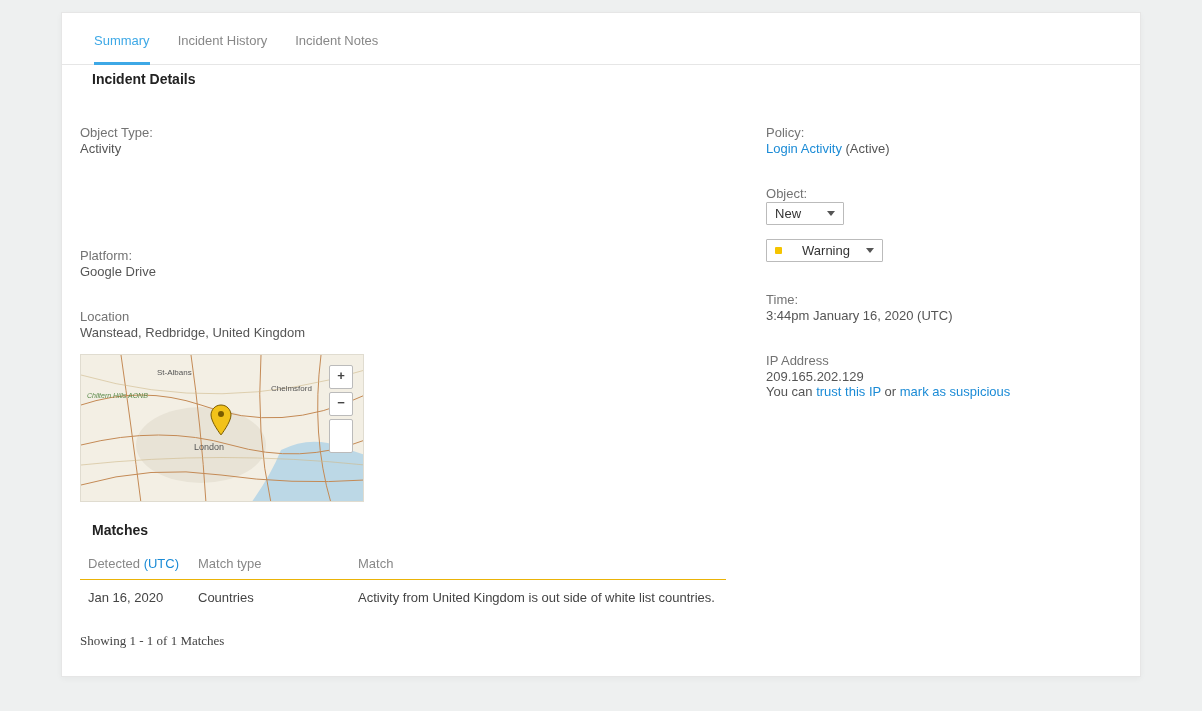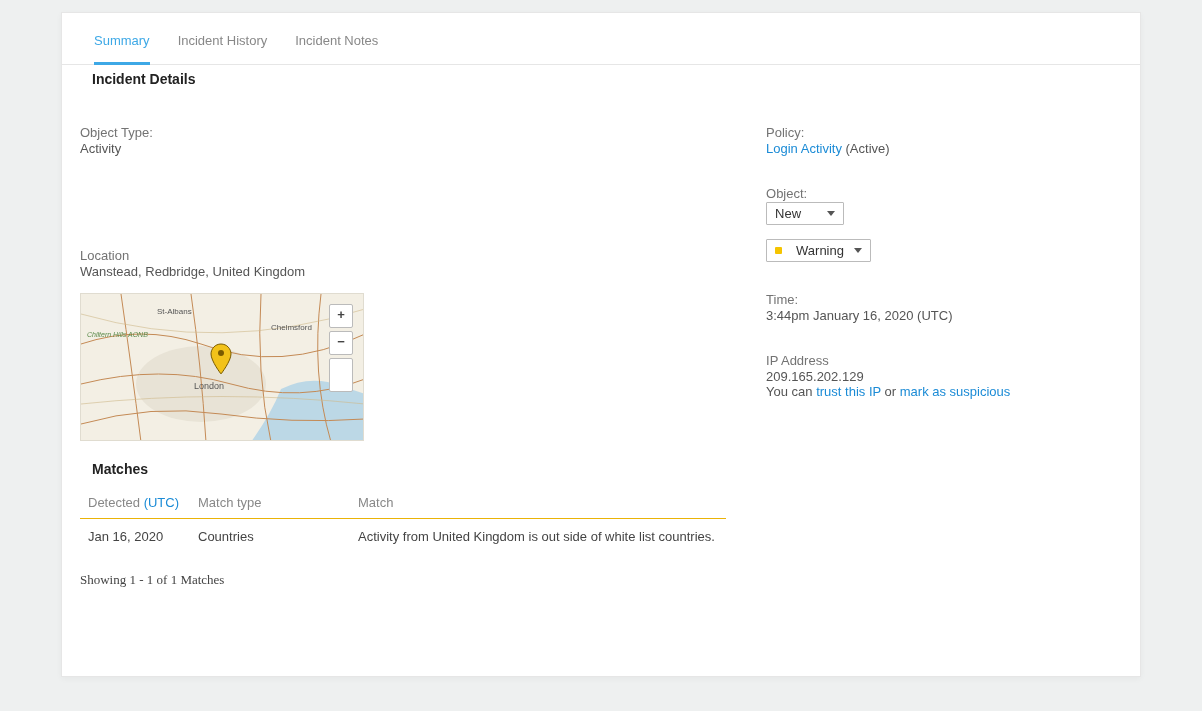--- a/index.html
+++ b/index.html
@@ -165,20 +165,24 @@
         <div class="col-left">
 
           <div class="field">
             <div class="label">Object Type:</div>
             <div class="value">Activity</div>
           </div>
 
 
           <div class="spacer-tall"></div>
 
+          <div class="field">
+            <div class="label">Platform:</div>
+            <div class="value">Google Drive</div>
+          </div>
 
 
           <div class="field">
             <div class="label">Location</div>
             <div class="value">Wanstead, Redbridge, United Kingdom</div>
           </div>
 
           <div class="map">
             <svg width="284" height="148" viewBox="0 0 284 148">
               <rect width="284" height="148" fill="#f3efe4"></rect>
@@ -254,21 +258,21 @@
 
           <div class="field">
             <div class="label">Object:</div>
             <div class="select">
               <span>New</span>
               <span class="caret"></span>
             </div>
           </div>
 
           <div class="field">
-            <div class="select" style="gap:10px">
+            <div class="select" style="gap:16px">
               <span class="sev-dot"></span>
               <span>Warning</span>
               <span class="caret"></span>
             </div>
           </div>
 
           <div class="field">
             <div class="label">Time:</div>
             <div class="value">3:44pm January 16, 2020 (UTC)</div>
           </div>

